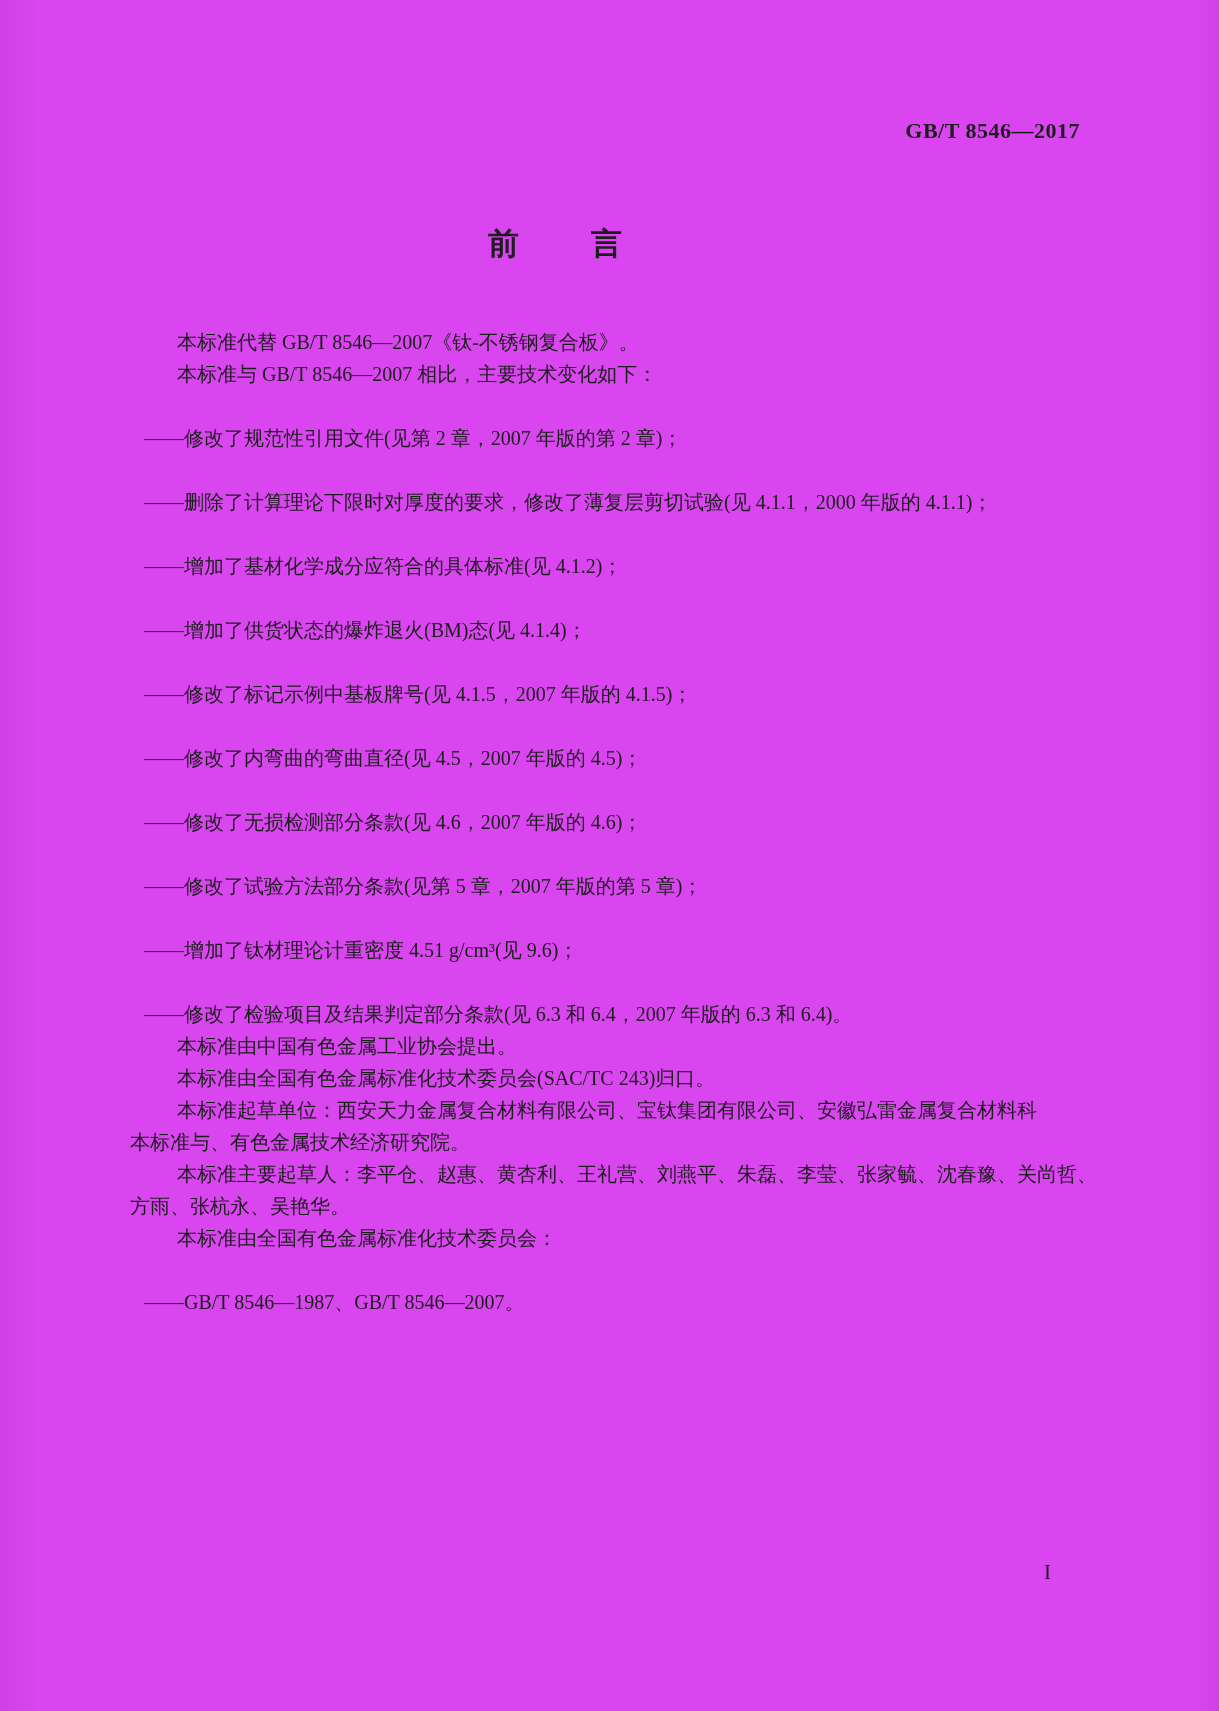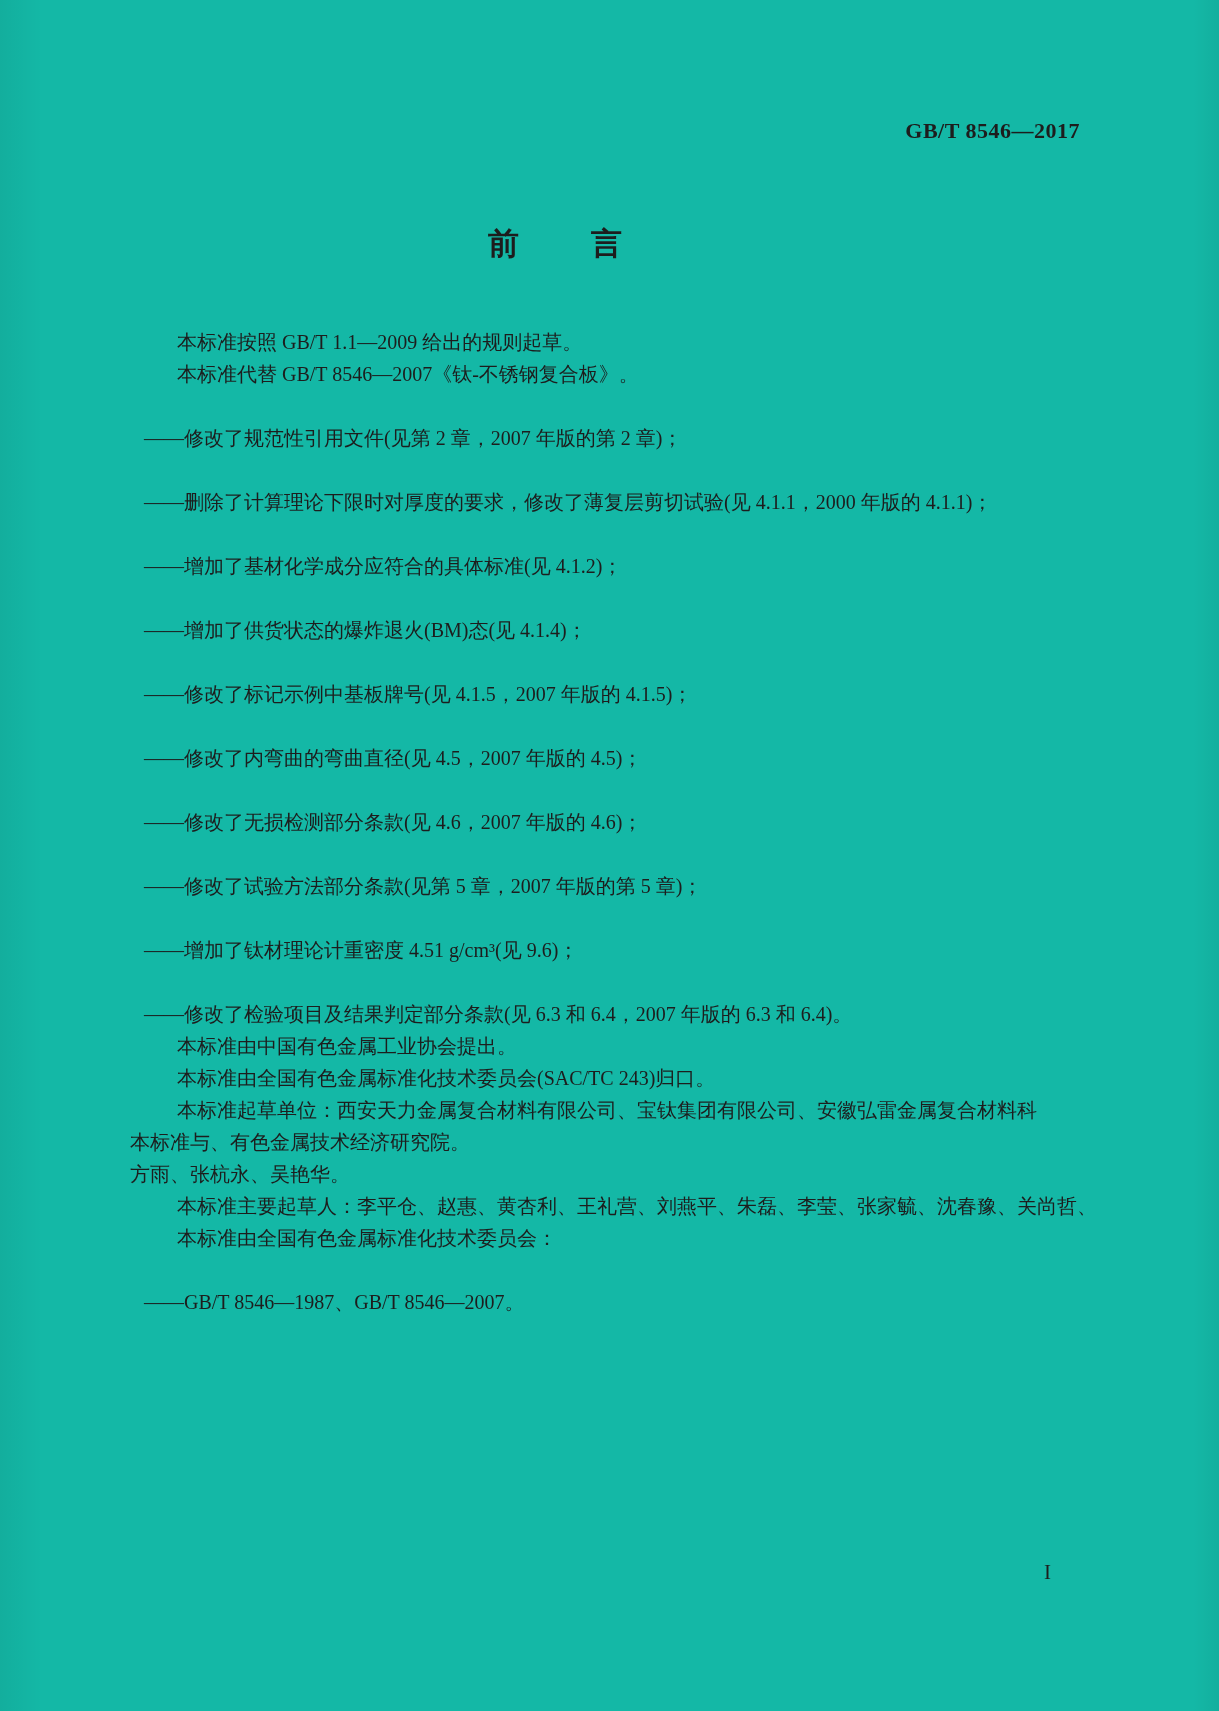--- a/index.html
+++ b/index.html
@@ -11,21 +11,21 @@
     width: 1219px;
     height: 1711px;
     position: relative;
     overflow: hidden;
     font-family: "Liberation Serif", "DejaVu Serif", serif;
     color: #1d1d1d;
   }
   .page {
     position: absolute;
     inset: 0;
-    background: #14b8a6;
+    background: #d946ef;
   }
   
   .edge-left {
     position: absolute;
     left: 0; top: 0;
     width: 42px; height: 100%;
     background: linear-gradient(to right, rgba(0,0,0,0.055), rgba(0,0,0,0));
     pointer-events: none;
   }
   .edge-right {
@@ -86,36 +86,36 @@
   <div class="edge-right"></div>
 
   <div class="doc-header">GB/T 8546—2017</div>
 
   <div class="doc-title">
     <span>前</span>
     <span>言</span>
   </div>
 
   <div class="content" id="paragraphs">
-      <div class="line first-text">本标准按照 GB/T 1.1—2009 给出的规则起草。</div>
       <div class="line first-text">本标准代替 GB/T 8546—2007《钛-不锈钢复合板》。</div>
+      <div class="line first-text">本标准与 GB/T 8546—2007 相比，主要技术变化如下：</div>
       <div class="line first-dash">——修改了规范性引用文件(见第 2 章，2007 年版的第 2 章)；</div>
       <div class="line first-dash">——删除了计算理论下限时对厚度的要求，修改了薄复层剪切试验(见 4.1.1，2000 年版的 4.1.1)；</div>
       <div class="line first-dash">——增加了基材化学成分应符合的具体标准(见 4.1.2)；</div>
       <div class="line first-dash">——增加了供货状态的爆炸退火(BM)态(见 4.1.4)；</div>
       <div class="line first-dash">——修改了标记示例中基板牌号(见 4.1.5，2007 年版的 4.1.5)；</div>
       <div class="line first-dash">——修改了内弯曲的弯曲直径(见 4.5，2007 年版的 4.5)；</div>
       <div class="line first-dash">——修改了无损检测部分条款(见 4.6，2007 年版的 4.6)；</div>
       <div class="line first-dash">——修改了试验方法部分条款(见第 5 章，2007 年版的第 5 章)；</div>
       <div class="line first-dash">——增加了钛材理论计重密度 4.51 g/cm³(见 9.6)；</div>
       <div class="line first-dash">——修改了检验项目及结果判定部分条款(见 6.3 和 6.4，2007 年版的 6.3 和 6.4)。</div>
       <div class="line first-text">本标准由中国有色金属工业协会提出。</div>
       <div class="line first-text">本标准由全国有色金属标准化技术委员会(SAC/TC 243)归口。</div>
       <div class="line first-text">本标准起草单位：西安天力金属复合材料有限公司、宝钛集团有限公司、安徽弘雷金属复合材料科</div>
       <div class="line cont">本标准与、有色金属技术经济研究院。</div>
+      <div class="line first-text">本标准主要起草人：李平仓、赵惠、黄杏利、王礼营、刘燕平、朱磊、李莹、张家毓、沈春豫、关尚哲、</div>
       <div class="line cont">方雨、张杭永、吴艳华。</div>
-      <div class="line first-text">本标准主要起草人：李平仓、赵惠、黄杏利、王礼营、刘燕平、朱磊、李莹、张家毓、沈春豫、关尚哲、</div>
       <div class="line first-text">本标准由全国有色金属标准化技术委员会：</div>
       <div class="line first-dash">——GB/T 8546—1987、GB/T 8546—2007。</div>
     </div>
 
   <div class="page-number">I</div>
 </div>
 
 </body></html>

